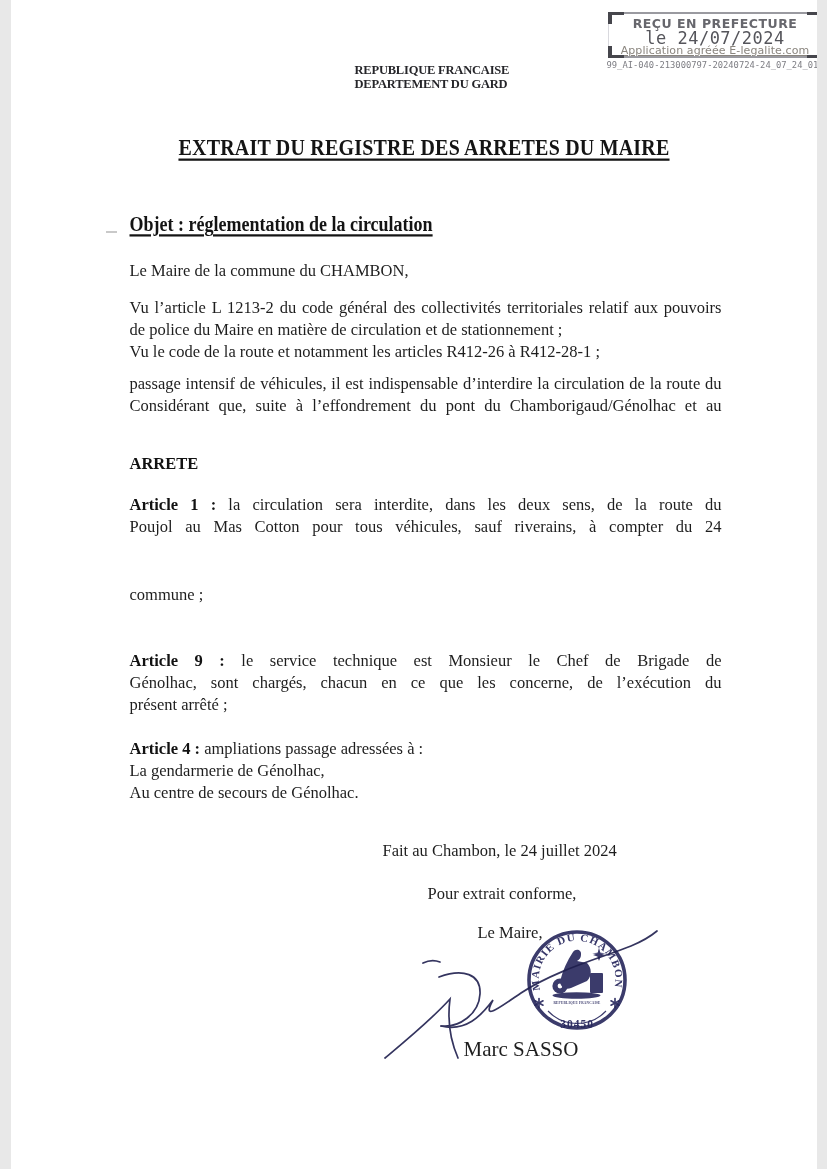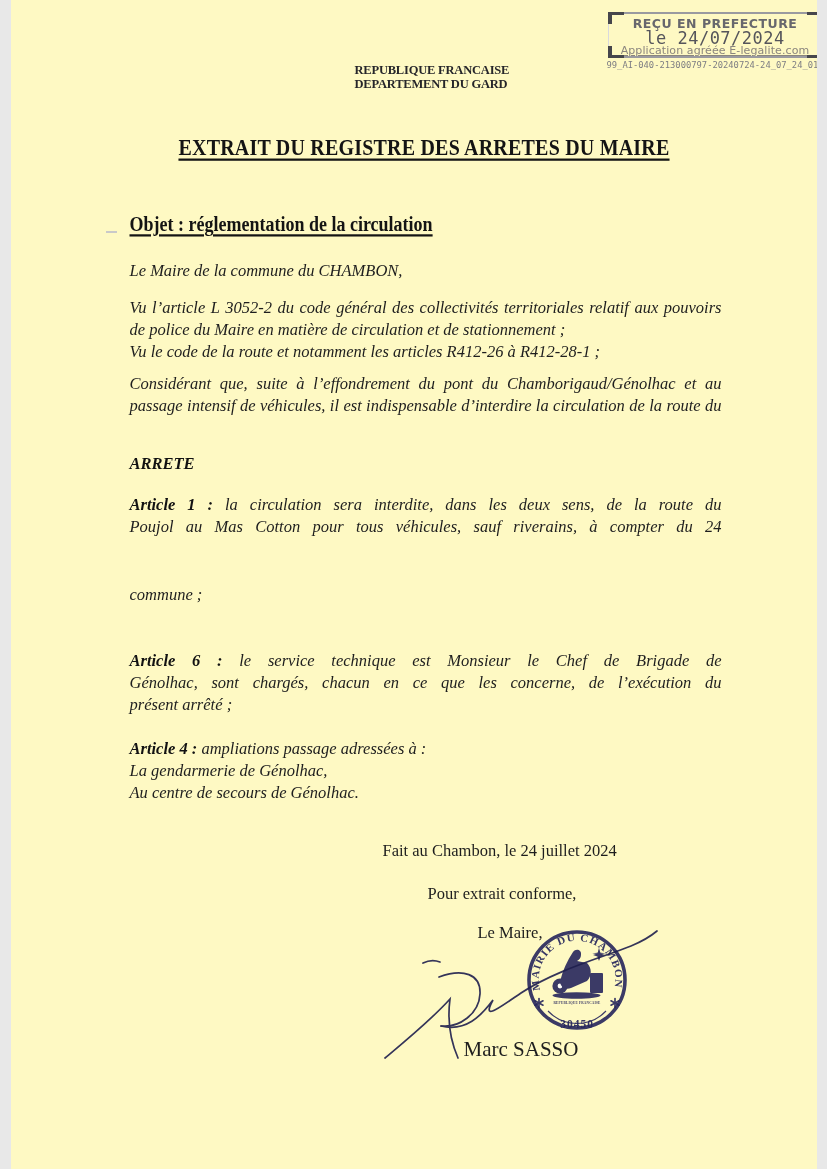--- a/index.html
+++ b/index.html
@@ -1,18 +1,18 @@
 <!DOCTYPE html>
 <html><head>
 <meta charset="utf-8">
 <style>
   html,body { margin:0; padding:0; background:#e8e8e8; }
   .page {
     position:relative; width:806px; height:1169px; margin:0 auto;
-    background:#fef9c3; overflow:hidden;
+    background:#ffffff; overflow:hidden;
     font-family:"Liberation Serif", serif; color:#1e1e1e;
   }
 
   
   .receipt {
     position:absolute; left:597px; top:12px; width:215px; height:46px;
     box-sizing:border-box; text-align:center;
     border-top:2px solid #9a9aa0; border-bottom:2px solid #9a9aa0;
     border-left:1px solid #d9d9de; border-right:1px solid #d9d9de;
     font-family:"DejaVu Sans", sans-serif;
@@ -48,21 +48,21 @@
   .subject {
     position:absolute; left:119px; top:213px;
     font-size:18px; font-weight:bold; color:#141414;
     text-decoration:underline; text-decoration-thickness:2px; text-underline-offset:3px;
     transform:scaleY(1.12); transform-origin:left top; white-space:nowrap;
   }
   .dash-artifact { position:absolute; left:95px; top:231px; width:11px; height:2px; background:#c9c9c9; }
 
   
   .para { position:absolute; left:119px; width:592px; }
-  .line { font-size:16.5px; line-height:22px;font-style:italic; }
+  .line { font-size:16.5px; line-height:22px; }
   .jl   { text-align:justify; text-align-last:justify; }
   .alabel { font-weight:bold; color:#121212; }
   .bold-line { font-weight:bold; color:#121212; }
 
   
   .closing-line { position:absolute; font-size:16.5px; line-height:22px; white-space:nowrap; }
 
   .sig-name { position:absolute; left:453px; top:1038px; font-size:21px; line-height:22px; white-space:nowrap; }
 
   .seal-svg { position:absolute; left:505px; top:918px; width:124px; height:124px; }
@@ -91,45 +91,45 @@
 
   <div class="doc-title">EXTRAIT DU REGISTRE DES ARRETES DU MAIRE</div>
   <div class="dash-artifact"></div>
   <div class="subject">Objet : réglementation de la circulation</div>
 
   <div class="para" style="top:260px">
     <div class="line">Le Maire de la commune du CHAMBON,</div>
   </div>
 
   <div class="para" style="top:297px">
-    <div class="line jl">Vu l’article L 3052-2 du code général des collectivités territoriales relatif aux pouvoirs</div>
+    <div class="line jl">Vu l’article L 1213-2 du code général des collectivités territoriales relatif aux pouvoirs</div>
     <div class="line">de police du Maire en matière de circulation et de stationnement ;</div>
     <div class="line">Vu le code de la route et notamment les articles R412-26 à R412-28-1 ;</div>
   </div>
 
   <div class="para" style="top:373px">
+    <div class="line jl">passage intensif de véhicules, il est indispensable d’interdire la circulation de la route du</div>
     <div class="line jl">Considérant que, suite à l’effondrement du pont du Chamborigaud/Génolhac et au</div>
-    <div class="line jl">passage intensif de véhicules, il est indispensable d’interdire la circulation de la route du</div>
   </div>
 
   <div class="para" style="top:453px">
     <div class="line bold-line">ARRETE</div>
   </div>
 
   <div class="para" style="top:494px">
     <div class="line jl"><b class="alabel">Article 1 :</b> <span>la circulation sera interdite, dans les deux sens, de la route du</span></div>
     <div class="line jl">Poujol au Mas Cotton pour tous véhicules, sauf riverains, à compter du 24</div>
   </div>
 
   <div class="para" style="top:584px">
     <div class="line">commune ;</div>
   </div>
 
   <div class="para" style="top:650px">
-    <div class="line jl"><b class="alabel">Article 6 :</b> <span>le service technique est Monsieur le Chef de Brigade de</span></div>
+    <div class="line jl"><b class="alabel">Article 9 :</b> <span>le service technique est Monsieur le Chef de Brigade de</span></div>
     <div class="line jl">Génolhac, sont chargés, chacun en ce que les concerne, de l’exécution du</div>
     <div class="line">présent arrêté ;</div>
   </div>
 
   <div class="para" style="top:738px">
     <div class="line"><b class="alabel">Article 4 :</b> <span>ampliations passage adressées à :</span></div>
     <div class="line">La gendarmerie de Génolhac,</div>
     <div class="line">Au centre de secours de Génolhac.</div>
   </div>
 

